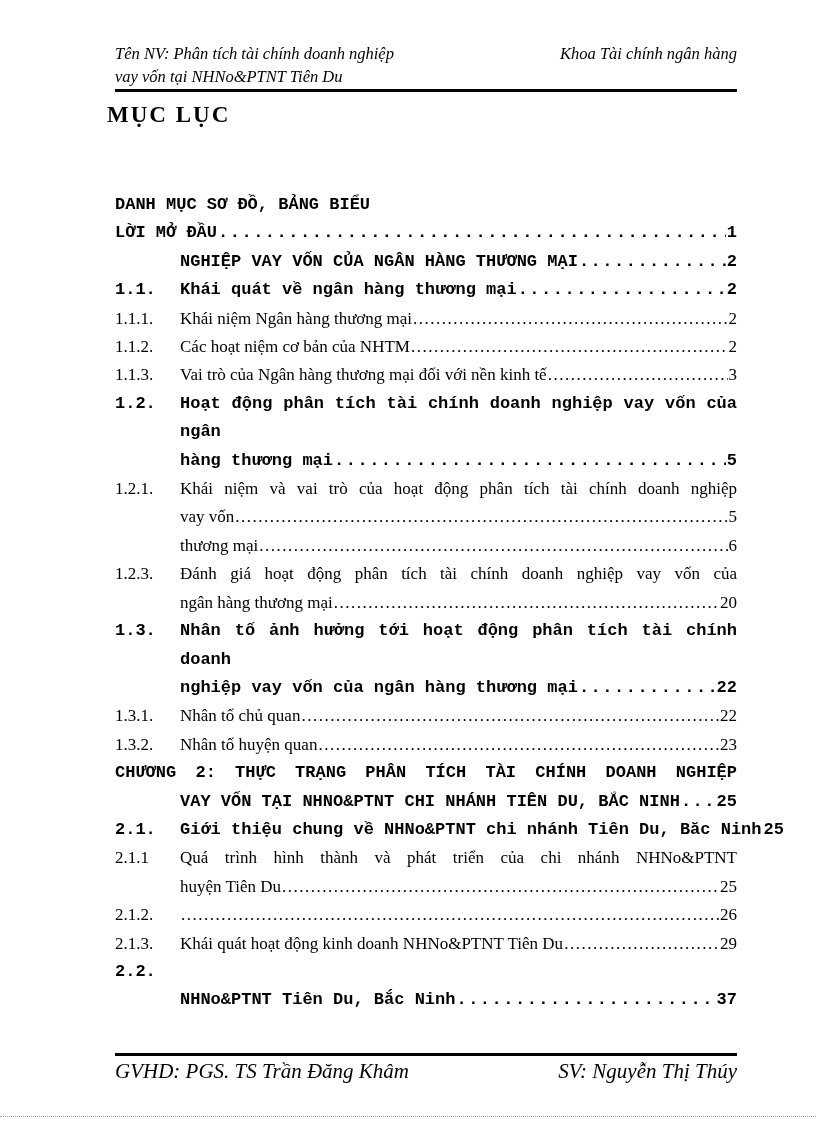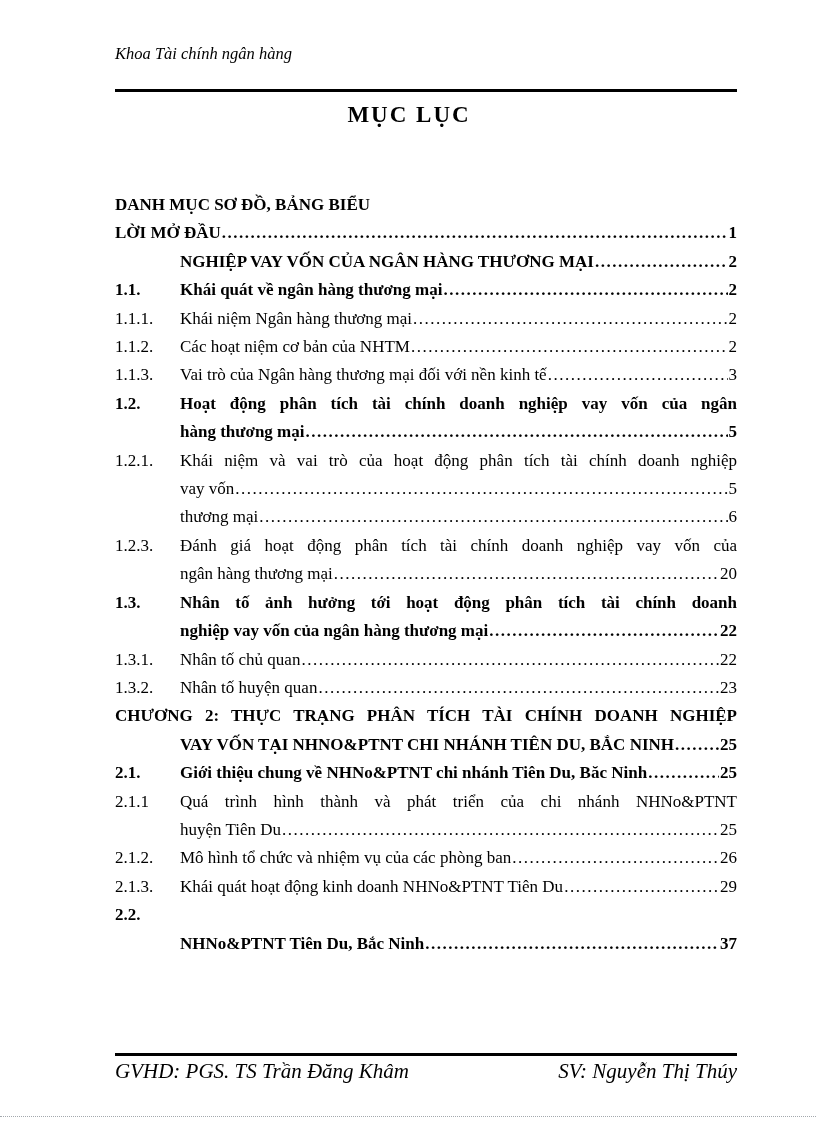--- a/index.html
+++ b/index.html
@@ -18,32 +18,32 @@
     display: flex; justify-content: space-between; align-items: flex-start;
     font-style: italic; font-size: 16.5px; line-height: 23px;
   }
   .header-rule {
     position: absolute; top: 89px; left: 115px; width: 622px;
     border-top: 3px solid #000;
   }
 
   
   .page-title {
-    position: absolute; top: 102px; left: 98px; width: 622px;
-    text-align: center; font-weight: bold; font-size: 23px; letter-spacing: 2px;
+    position: absolute; top: 102px; left: 107px; width: 622px;
+    font-weight: bold; font-size: 23px; letter-spacing: 2px;
   }
 
   
   .toc {
     position: absolute; top: 191px; left: 115px; width: 622px;
     font-size: 17px;
   }
   .row { position: relative; padding-left: 65px; line-height: 28.4px; min-height: 28.4px; }
   .row.flush { padding-left: 0; }
-  .row.bold { font-weight: bold; }
+  .row.bold { font-weight: bold; font-family: Liberation Mono, monospace; }
   .num { position: absolute; left: 0; top: 0; text-align: right; }
   .row.dots { display: flex; align-items: baseline; }
   .row.dots .text { white-space: nowrap; flex: 0 0 auto; }
   .leader {
     flex: 1 1 auto; overflow: hidden; white-space: nowrap;
     letter-spacing: 1.5px; margin: 0 1px;
   }
   .pg { flex: 0 0 auto; }
   .row.justify { text-align: justify; text-align-last: justify; }
 
@@ -63,20 +63,24 @@
     position: absolute; top: 1116px; left: 0; width: 816px;
     border-top: 1px dotted #a3a8ad;
   }
 </style>
 </head>
 <body>
 
 <div class="page">
 
   <div class="header">
+    <div>
+      <div>Tên NV: Phân tích tài chính doanh nghiệp</div>
+      <div>vay vốn tại NHNo&amp;PTNT Tiên Du</div>
+    </div>
     <div>Khoa Tài chính ngân hàng</div>
   </div>
   <div class="header-rule"></div>
 
   <div class="page-title">MỤC LỤC</div>
 
   <div class="toc">
 
     <div class="row plain bold flush">
       <span class="text">DANH MỤC SƠ ĐỒ, BẢNG BIỂU</span>
@@ -211,21 +215,20 @@
     </div>
 
     <div class="row dots">
       <span class="text">huyện Tiên Du</span>
       <span class="leader">................................................................................................................................................................................................................................................</span>
       <span class="pg">25</span>
     </div>
 
     <div class="row dots">
       <span class="num">2.1.2.</span>
-      <span class="text">Mô hình tổ chức và nhiệm vụ của các phòng ban</span>
       <span class="leader">................................................................................................................................................................................................................................................</span>
       <span class="pg">26</span>
     </div>
 
     <div class="row dots">
       <span class="num">2.1.3.</span>
       <span class="text">Khái quát hoạt động kinh doanh NHNo&amp;PTNT Tiên Du</span>
       <span class="leader">................................................................................................................................................................................................................................................</span>
       <span class="pg">29</span>
     </div>

